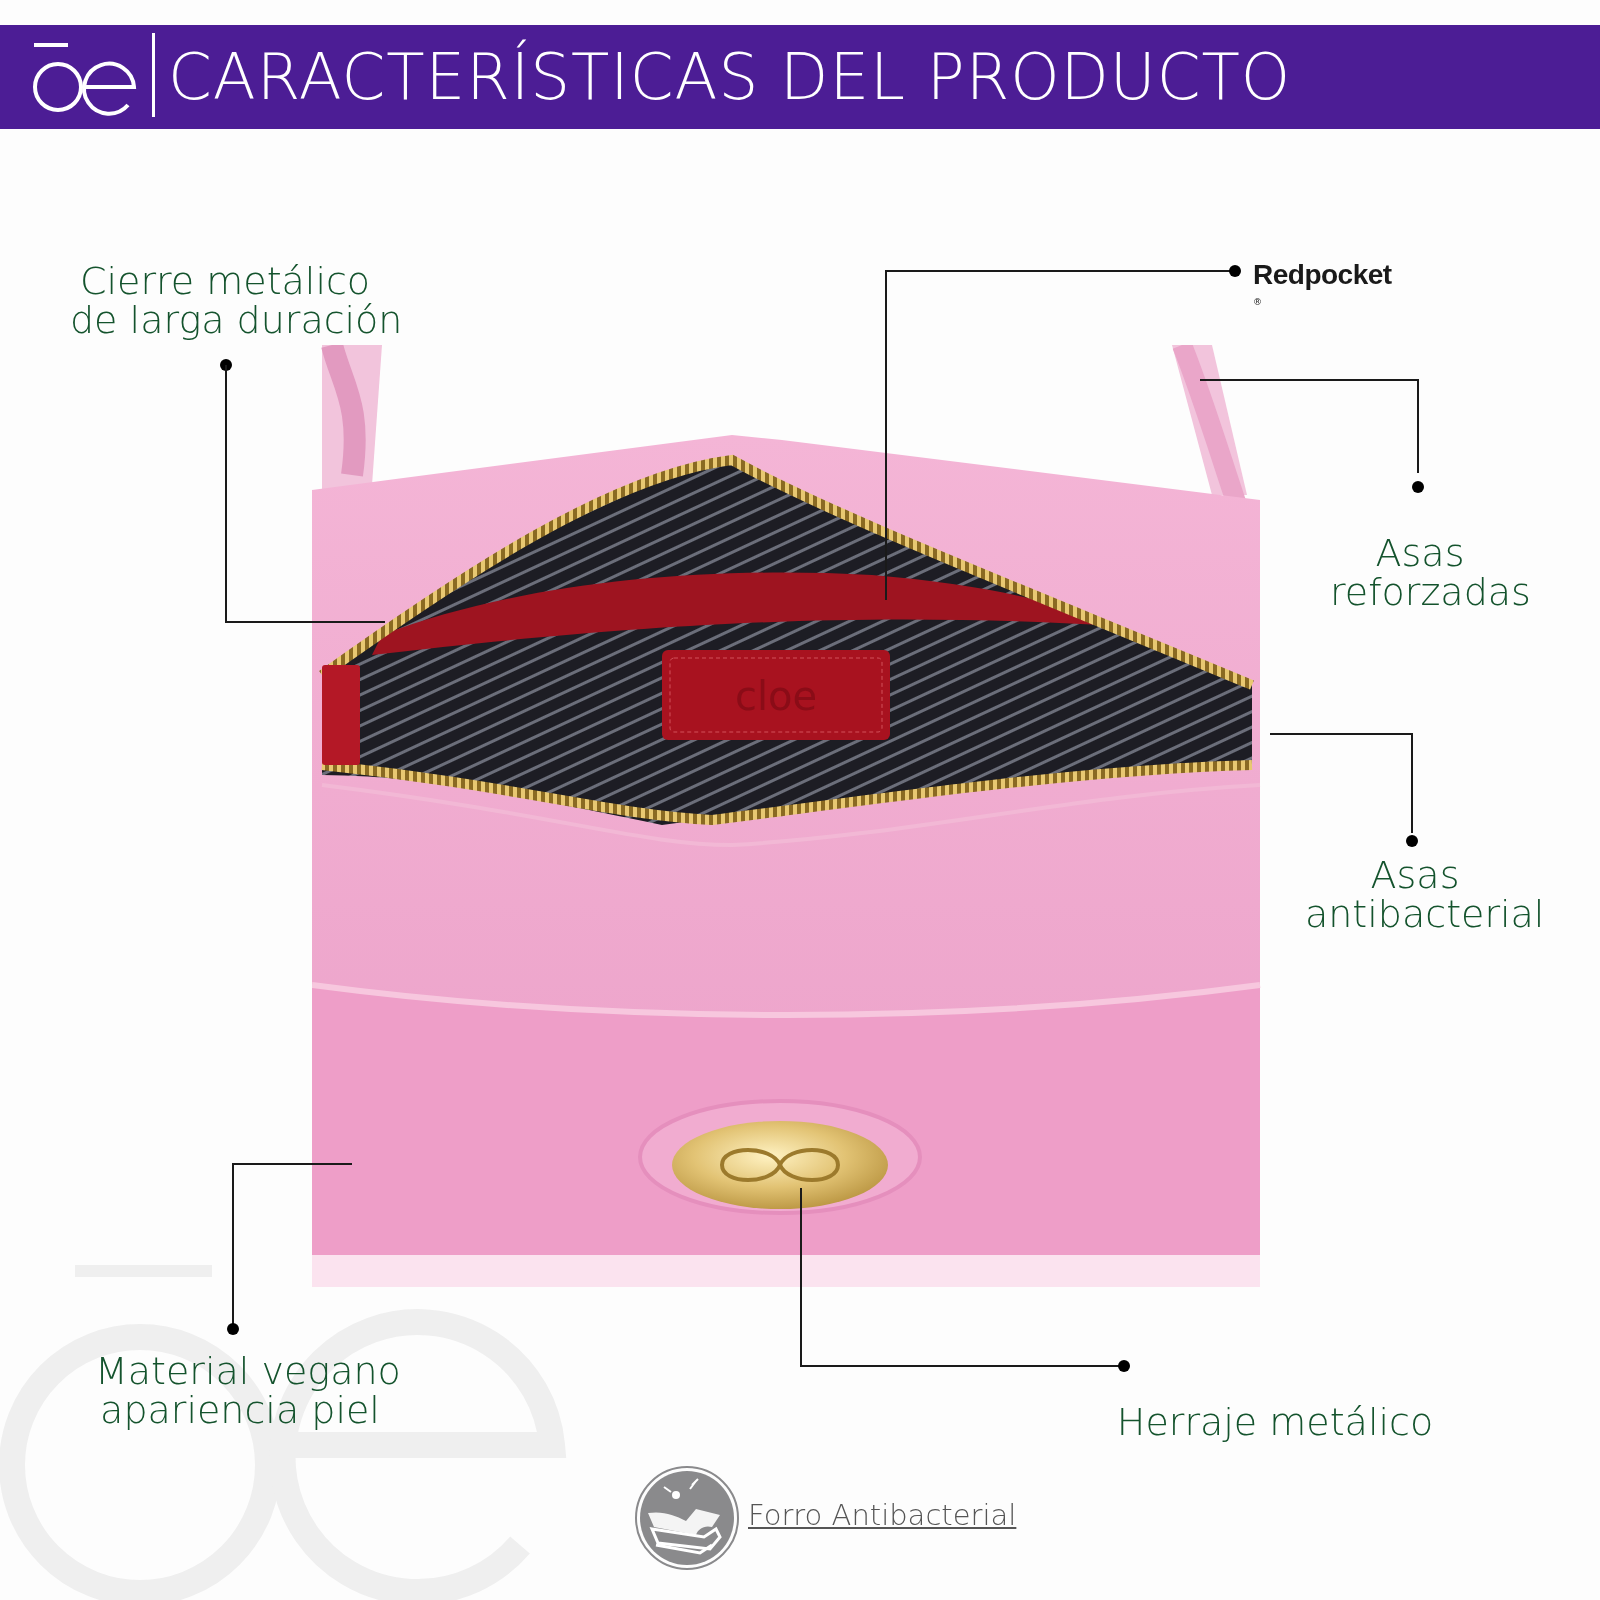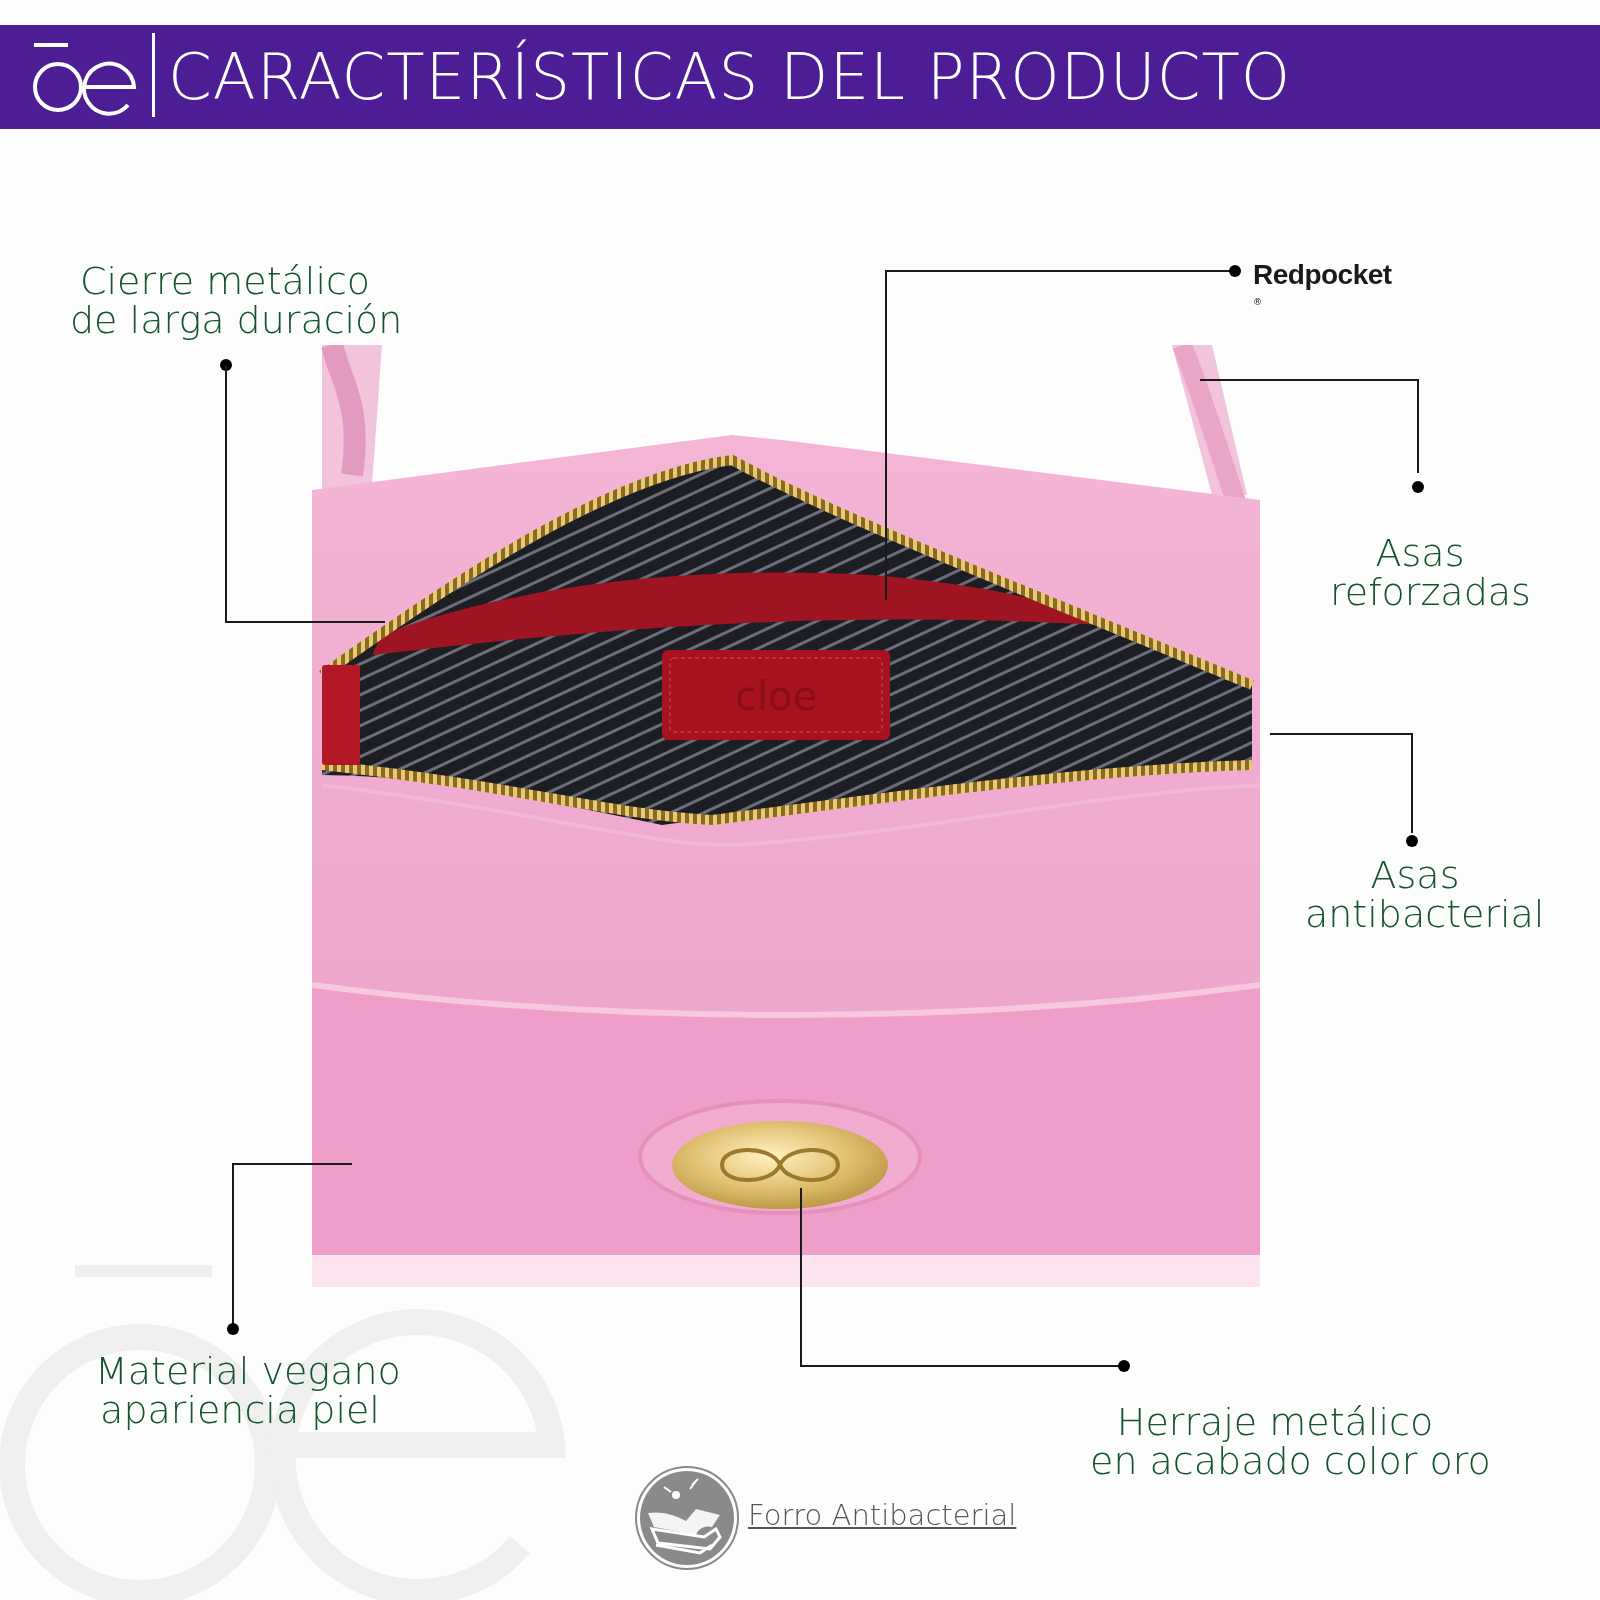--- a/index.html
+++ b/index.html
@@ -129,21 +129,20 @@
 <div class="label" style="left:1305px; top:856px; width:220px;">
   <div>Asas</div>
   <div>antibacterial</div>
 </div>
 
 <div class="lead" style="left:800px; top:1188px; width:2px; height:178px;"></div>
 <div class="lead" style="left:800px; top:1365px; width:320px; height:2px;"></div>
 <div class="dot" style="left:1118px; top:1360px;"></div>
 <div class="label" style="left:1090px; top:1403px; width:370px;">
   <div>Herraje metálico</div>
-  <div>en acabado color oro</div>
 </div>
 
 <div class="lead" style="left:232px; top:1163px; width:120px; height:2px;"></div>
 <div class="lead" style="left:232px; top:1163px; width:2px; height:164px;"></div>
 <div class="dot" style="left:227px; top:1323px;"></div>
 <div class="label" style="left:95px; top:1352px; width:290px;">
   <div>Material vegano</div>
   <div>apariencia piel</div>
 </div>
 

